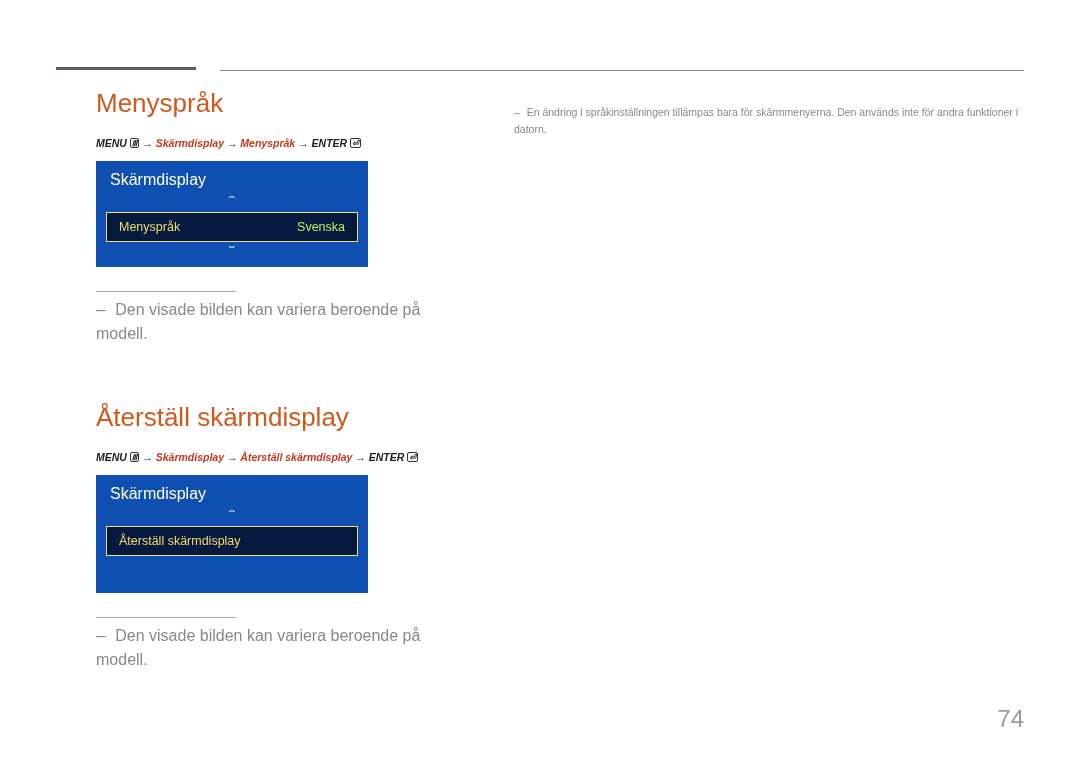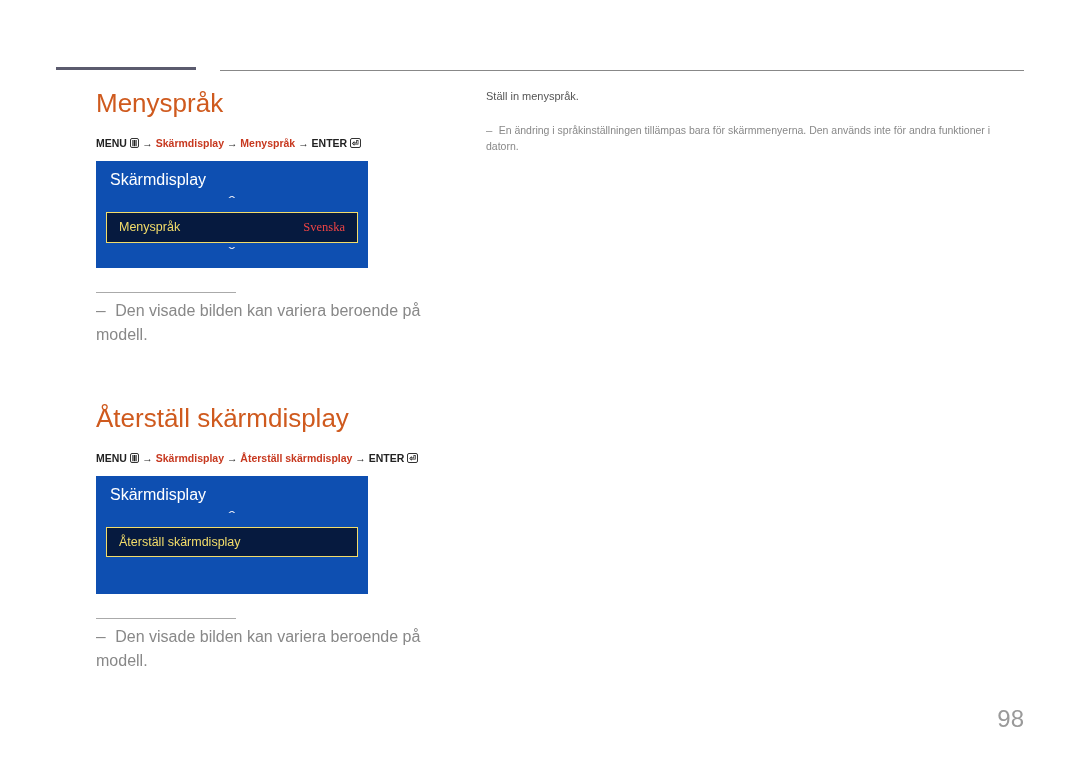--- a/index.html
+++ b/index.html
@@ -24,34 +24,35 @@
     right: 56px;
   }
   .top-accent {
     position: absolute;
     top: 67px;
     left: 56px;
     width: 140px;
     height: 3px;
     background: #5b5b6e;
   }
-  .section { display: flex; gap: 60px; padding-left: 40px; }
+  .section { display: flex; gap: 88px; padding-left: 40px; }
   .left-col { width: 330px; flex-shrink: 0; }
   .right-col { flex: 1; font-size: 11px; line-height: 1.6; color: #555; }
   .heading {
     color: #cf5a1e;
     font-size: 26px;
     font-weight: 400;
     margin-bottom: 18px;
   }
   .breadcrumb {
     font-size: 10.5px;
     color: #222;
     font-weight: bold;
     margin-bottom: 12px;
+    font-style: italic;
   }
   .breadcrumb .hl { color: #c7381f; }
   .menu-icon, .enter-icon {
     display: inline-block;
     border: 1px solid #333;
     font-size: 8px;
     padding: 0 1px;
     vertical-align: 1px;
     border-radius: 2px;
     line-height: 9px;
@@ -72,21 +73,21 @@
   .osd-row {
     margin: 3px 10px;
     border: 1.5px solid #f3dd6a;
     background: #061a3f;
     padding: 7px 12px;
     display: flex;
     justify-content: space-between;
     font-size: 12.5px;
   }
   .osd-row .label { color: #f3dd6a; }
-  .osd-row .value { color: #ef4444; font-family: Liberation Serif, serif; }
+  .osd-row .value { color: #bef264; }
   .footnote-rule {
     width: 140px;
     border-top: 1px solid #aaa;
     margin-top: 24px;
     margin-bottom: 6px;
   }
   .footnote {
     font-size: 16px;
     color: #888;
     line-height: 1.5;
@@ -140,21 +141,20 @@
         <div class="osd-arrows"><span class="chev">ˇ</span></div>
       </div>
 
       <div class="footnote-rule"></div>
       <div class="footnote">
         <span class="dash">― </span><span>Den visade bilden kan variera beroende på modell.</span>
       </div>
     </div>
 
     <div class="right-col">
-      <div class="right-lead">Ställ in menyspråk.</div>
       <div class="right-note">
         <span class="dash">― </span><span>En ändring i språkinställningen tillämpas bara för skärmmenyerna. Den används inte för andra funktioner i datorn.</span>
       </div>
     </div>
   </div>
 
   <div class="section section2">
     <div class="left-col">
       <h2 class="heading">Återställ skärmdisplay</h2>
       <div class="breadcrumb">
@@ -179,14 +179,14 @@
       </div>
 
       <div class="footnote-rule"></div>
       <div class="footnote">
         <span class="dash">― </span><span>Den visade bilden kan variera beroende på modell.</span>
       </div>
     </div>
 
   </div>
 
-  <div class="pagenum">98</div>
+  <div class="pagenum">74</div>
 </div>
 
 </body></html>

